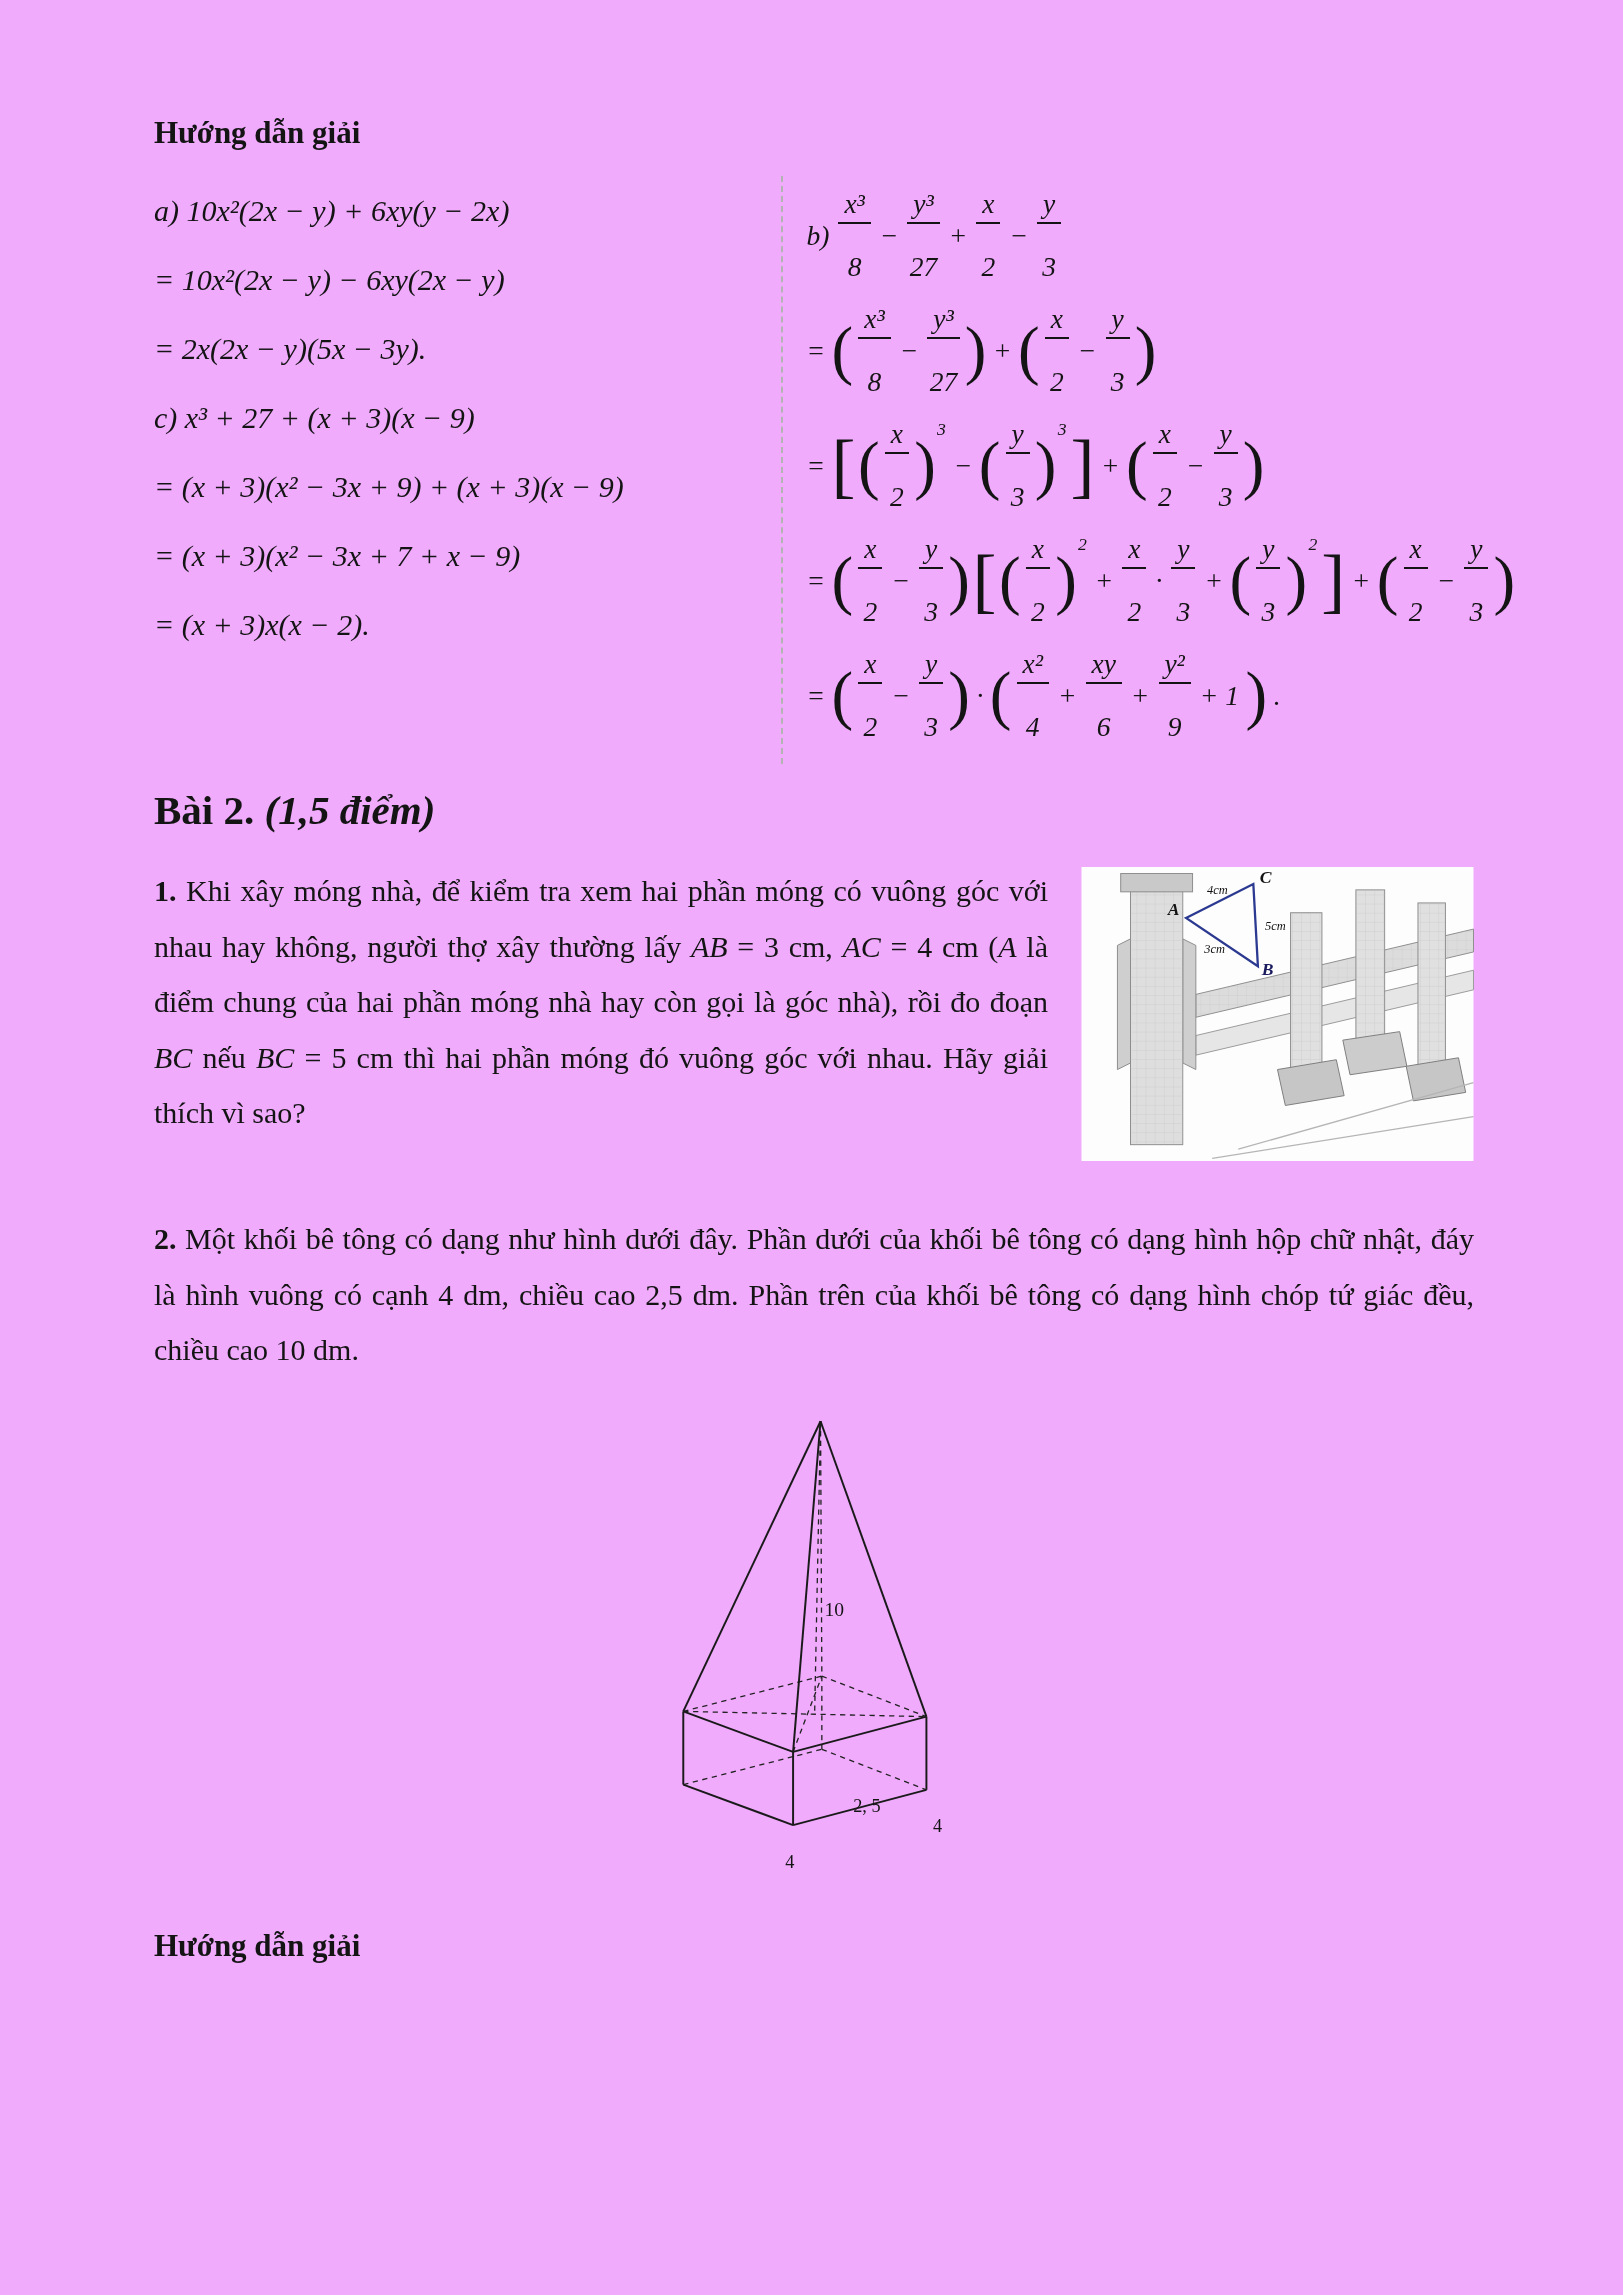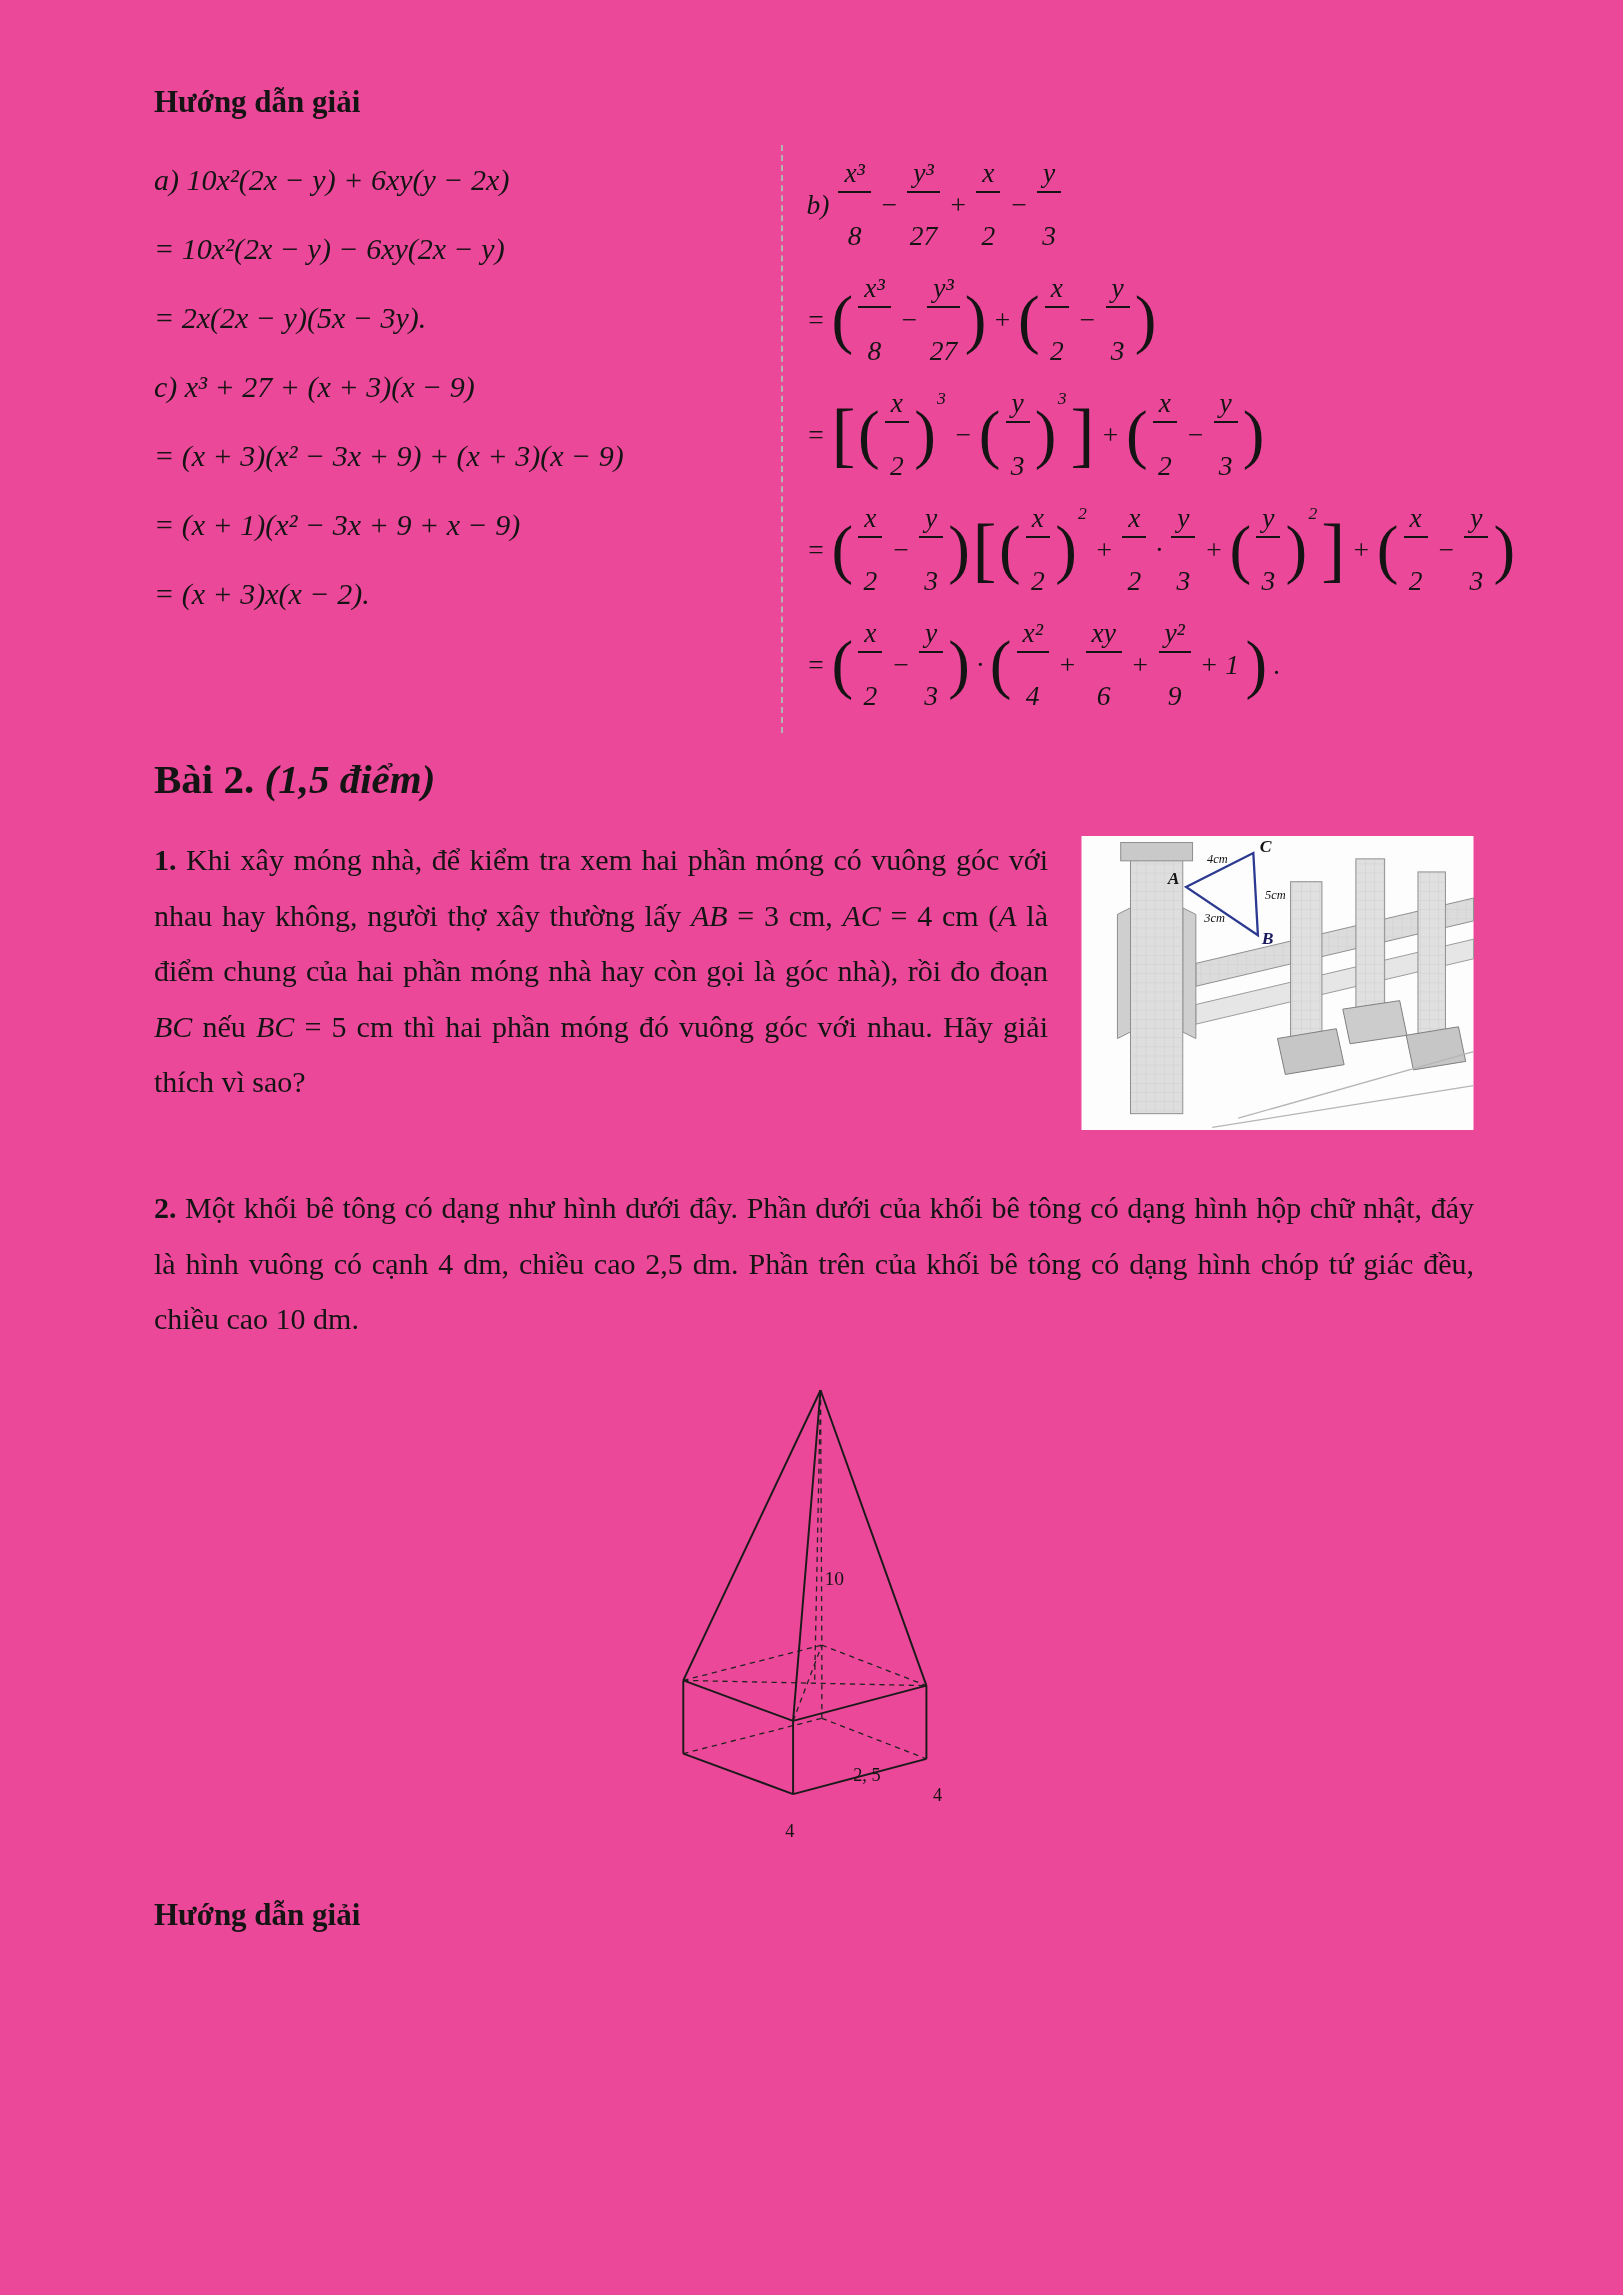--- a/index.html
+++ b/index.html
@@ -1,18 +1,18 @@
 <!DOCTYPE html>
 <html style="font-size:10.5px"><head>
 <meta charset="utf-8">
 <style>
   html,body{margin:0;padding:0;background:#9a9a9a;}
   .page{
-    width:1623px;min-height:2295px;background:#ec4899;box-sizing:border-box;
-    padding:84px 149px 118px 154px;
+    width:1623px;min-height:2295px;background:#f0abfc;box-sizing:border-box;
+    padding:115px 149px 118px 154px;
     font-family:"Liberation Serif",serif;font-size:30px;color:#141414;
     margin:0 auto;position:relative;
   }
   .heading{font-weight:bold;font-size:31px;}
   .heading.bottom{margin-top:34px;}
 
   
   .math-columns{display:flex;margin-top:25px;}
   .col-left{width:627px;flex:none;}
   .col-right{flex:1;border-left:2px dashed #b3b3b3;padding-left:18.3px;}
@@ -45,21 +45,21 @@
 
   <div class="heading">Hướng dẫn giải</div>
 
   <div class="math-columns">
     <div class="col-left">
       <div class="math-line">a) 10x²(2x − y) + 6xy(y − 2x)</div>
       <div class="math-line">= 10x²(2x − y) − 6xy(2x − y)</div>
       <div class="math-line">= 2x(2x − y)(5x − 3y).</div>
       <div class="math-line">c) x³ + 27 + (x + 3)(x − 9)</div>
       <div class="math-line">= (x + 3)(x² − 3x + 9) + (x + 3)(x − 9)</div>
-      <div class="math-line">= (x + 1)(x² − 3x + 9 + x − 9)</div>
+      <div class="math-line">= (x + 3)(x² − 3x + 7 + x − 9)</div>
       <div class="math-line">= (x + 3)x(x − 2).</div>
     </div>
     <div class="col-right">
       <div class="bmath">
           <span class="mtx">b)</span>
           <span class="frac">
             <span class="num">x³</span>
             <span class="den">8</span>
           </span>
           <span class="mtx">−</span>

